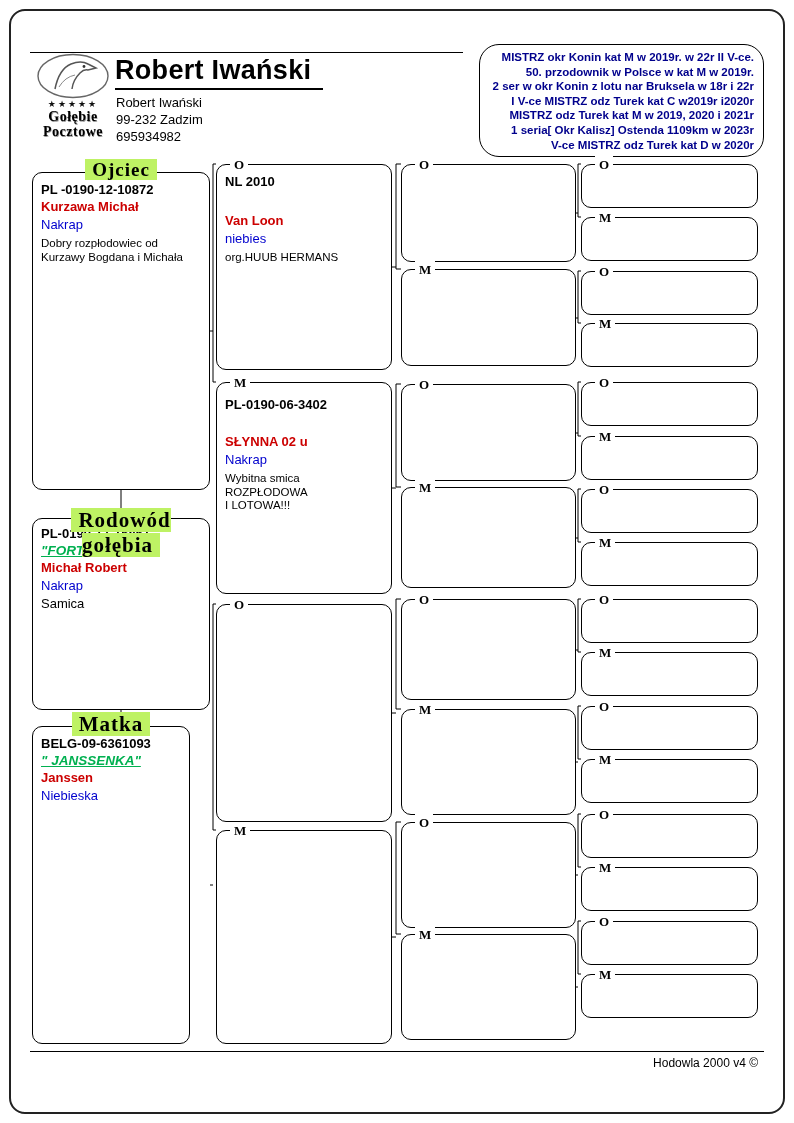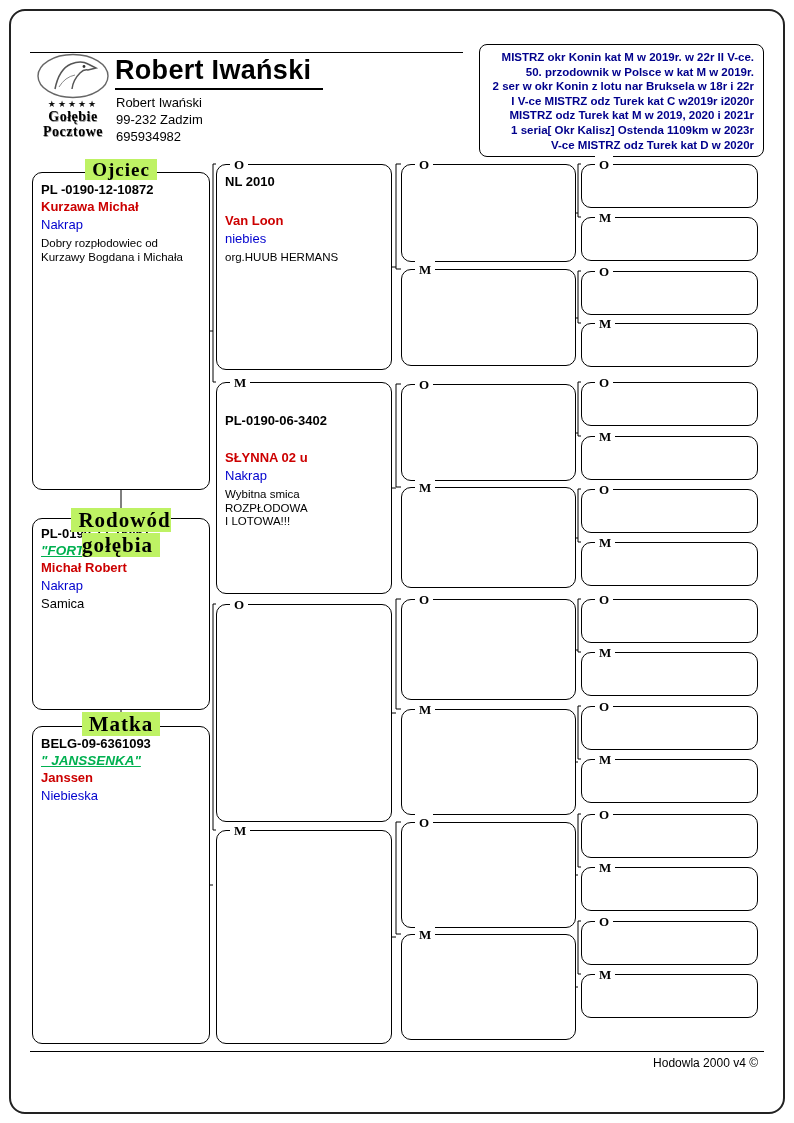--- a/index.html
+++ b/index.html
@@ -16,21 +16,21 @@
   .hr-footer { position: absolute; left: 30px; top: 1051px; width: 734px; height: 1px; background: #000; }
 
   .logo { position: absolute; left: 30px; top: 53px; width: 86px; text-align: center; }
   .logo svg { display: block; margin: 0 auto; }
   .stars { font-size: 9px; letter-spacing: 2px; line-height: 9px; margin-top: 1px; color: #111; }
   .logoname { font-family: "Liberation Serif", serif; font-weight: bold; font-size: 14px; line-height: 15px; letter-spacing: .5px; text-shadow: .6px .6px 0 #9a9a9a; }
 
   .title { position: absolute; left: 115px; top: 55px; font-size: 27px; font-weight: bold; border-bottom: 2px solid #000; padding: 0 12px 2px 0; letter-spacing: .3px; }
   .owner-block { position: absolute; left: 116px; top: 94px; font-size: 13px; line-height: 17px; }
 
-  .ach-box { position: absolute; left: 479px; top: 44px; width: 285px; height: 113px; border: 1.3px solid #000; border-radius: 8px; padding: 5px 9px; text-align: right; color: #00008c; font-size: 11.5px; font-weight: bold; line-height: 14.6px; }
+  .ach-box { position: absolute; left: 479px; top: 44px; width: 285px; height: 113px; border: 1.3px solid #000; border-radius: 20px; padding: 5px 9px; text-align: right; color: #00008c; font-size: 11.5px; font-weight: bold; line-height: 14.6px; }
 
   .box { position: absolute; border: 1.3px solid #000; border-radius: 10px; background: #fff; }
   .g2 { left: 216px; width: 176px; }
   .g3 { left: 401px; width: 175px; }
   .g4 { left: 581px; width: 177px; height: 44px; }
 
   .sexlabel { position: absolute; top: -9px; left: 13px; background: #fff; padding: 0 4px; font-family: "Liberation Serif", serif; font-weight: bold; font-size: 13px; line-height: 17px; }
   .seclabel { position: absolute; left: 0; right: 0; text-align: center; font-family: "Liberation Serif", serif; font-weight: bold; letter-spacing: 1px; }
   .seclabel > span { background: #bef264; padding: 0 7px; }
 
@@ -108,39 +108,39 @@
 
   <div class="box" style="left:32px;top:518px;width:178px;height:192px">
     <div class="seclabel" style="top:-11px;font-size:21px"><span>Rodowód gołębia</span></div>
     <div class="ring" style="margin-top:7px">PL-0190-17-15861</div>
     <div class="gname">"FORTUNA"</div>
     <div class="breeder">Michał Robert</div>
     <div class="feather">Nakrap</div>
     <div class="sextxt">Samica</div>
   </div>
 
-  <div class="box" style="left:32px;top:726px;width:178px;height:318px">
+  <div class="box" style="left:32px;top:726px;width:158px;height:318px">
     <div class="seclabel" style="top:-15px;font-size:21px"><span>Matka</span></div>
     <div class="ring">BELG-09-6361093</div>
     <div class="gname">" JANSSENKA"</div>
     <div class="breeder">Janssen</div>
     <div class="feather">Niebieska</div>
   </div>
 
   <div class="box g2" style="top:164px;height:206px">
     <span class="sexlabel">O</span>
     <div class="ring">NL 2010</div>
     <div class="breeder" style="margin-top:24px">Van Loon</div>
     <div class="feather">niebies</div>
     <div class="note">org.HUUB HERMANS</div>
   </div>
 
   <div class="box g2" style="top:382px;height:212px">
     <span class="sexlabel">M</span>
-    <div class="ring" style="margin-top:30px">PL-0190-06-3402</div>
+    <div class="ring" style="margin-top:14px">PL-0190-06-3402</div>
     <div class="breeder" style="margin-top:22px">SŁYNNA 02 u</div>
     <div class="feather">Nakrap</div>
     <div class="note">Wybitna smica
 ROZPŁODOWA
 I LOTOWA!!!</div>
   </div>
 
   <div class="box g2" style="top:604px;height:218px">
     <span class="sexlabel">O</span>
   </div>

